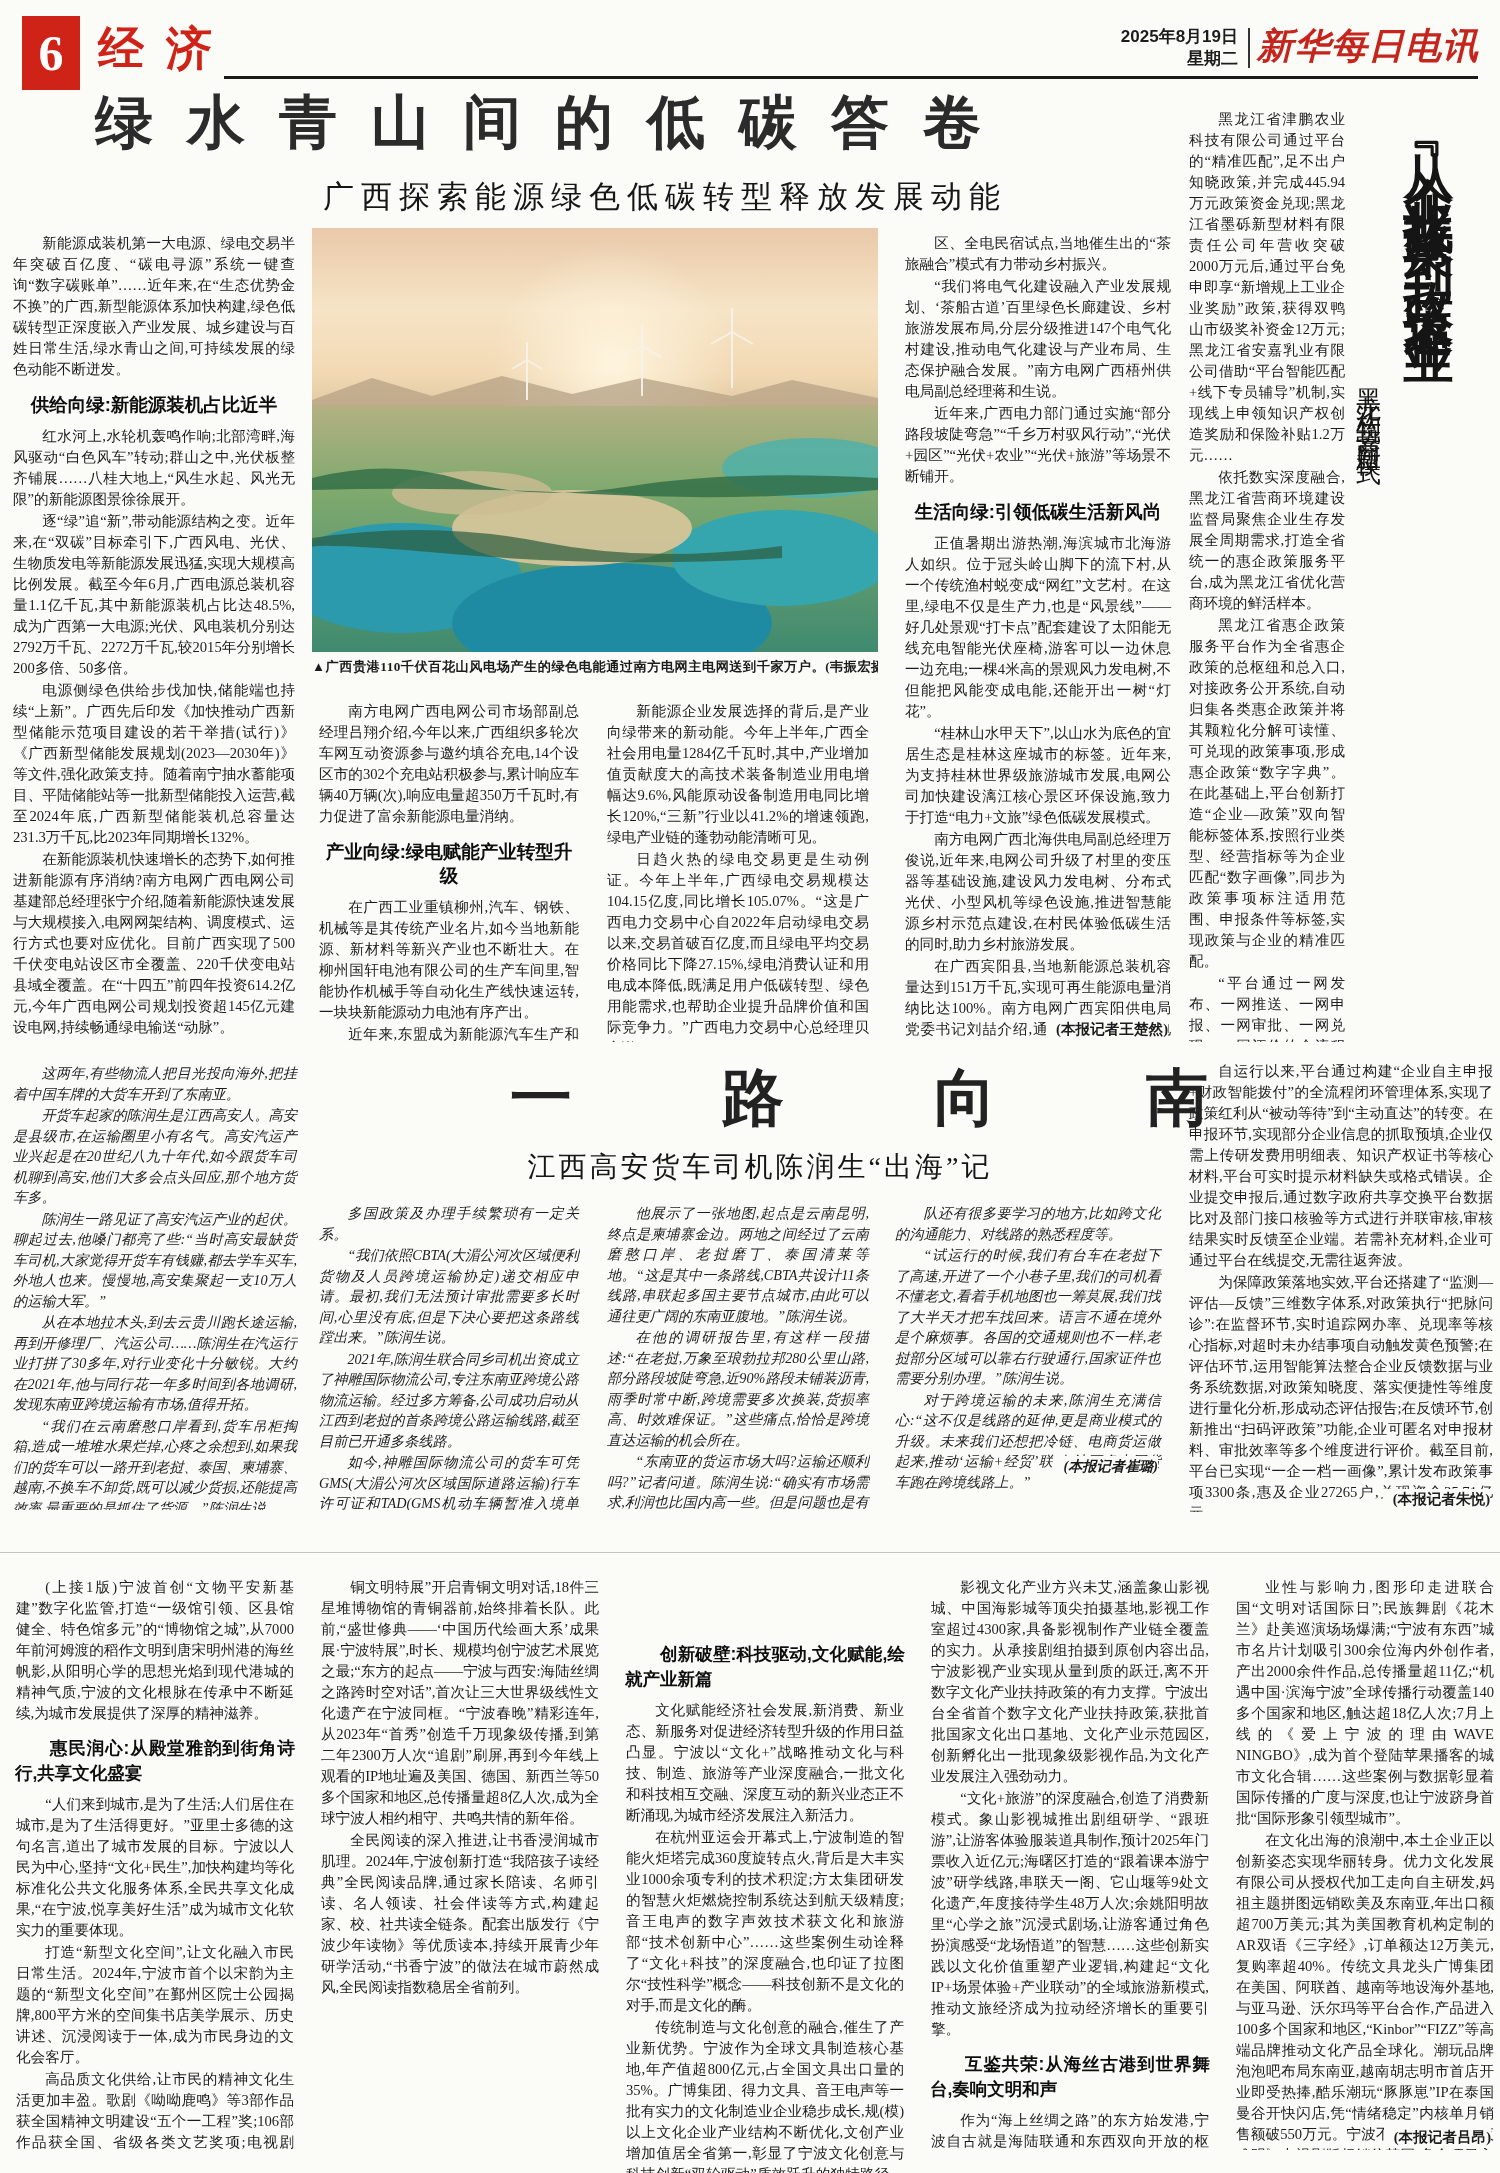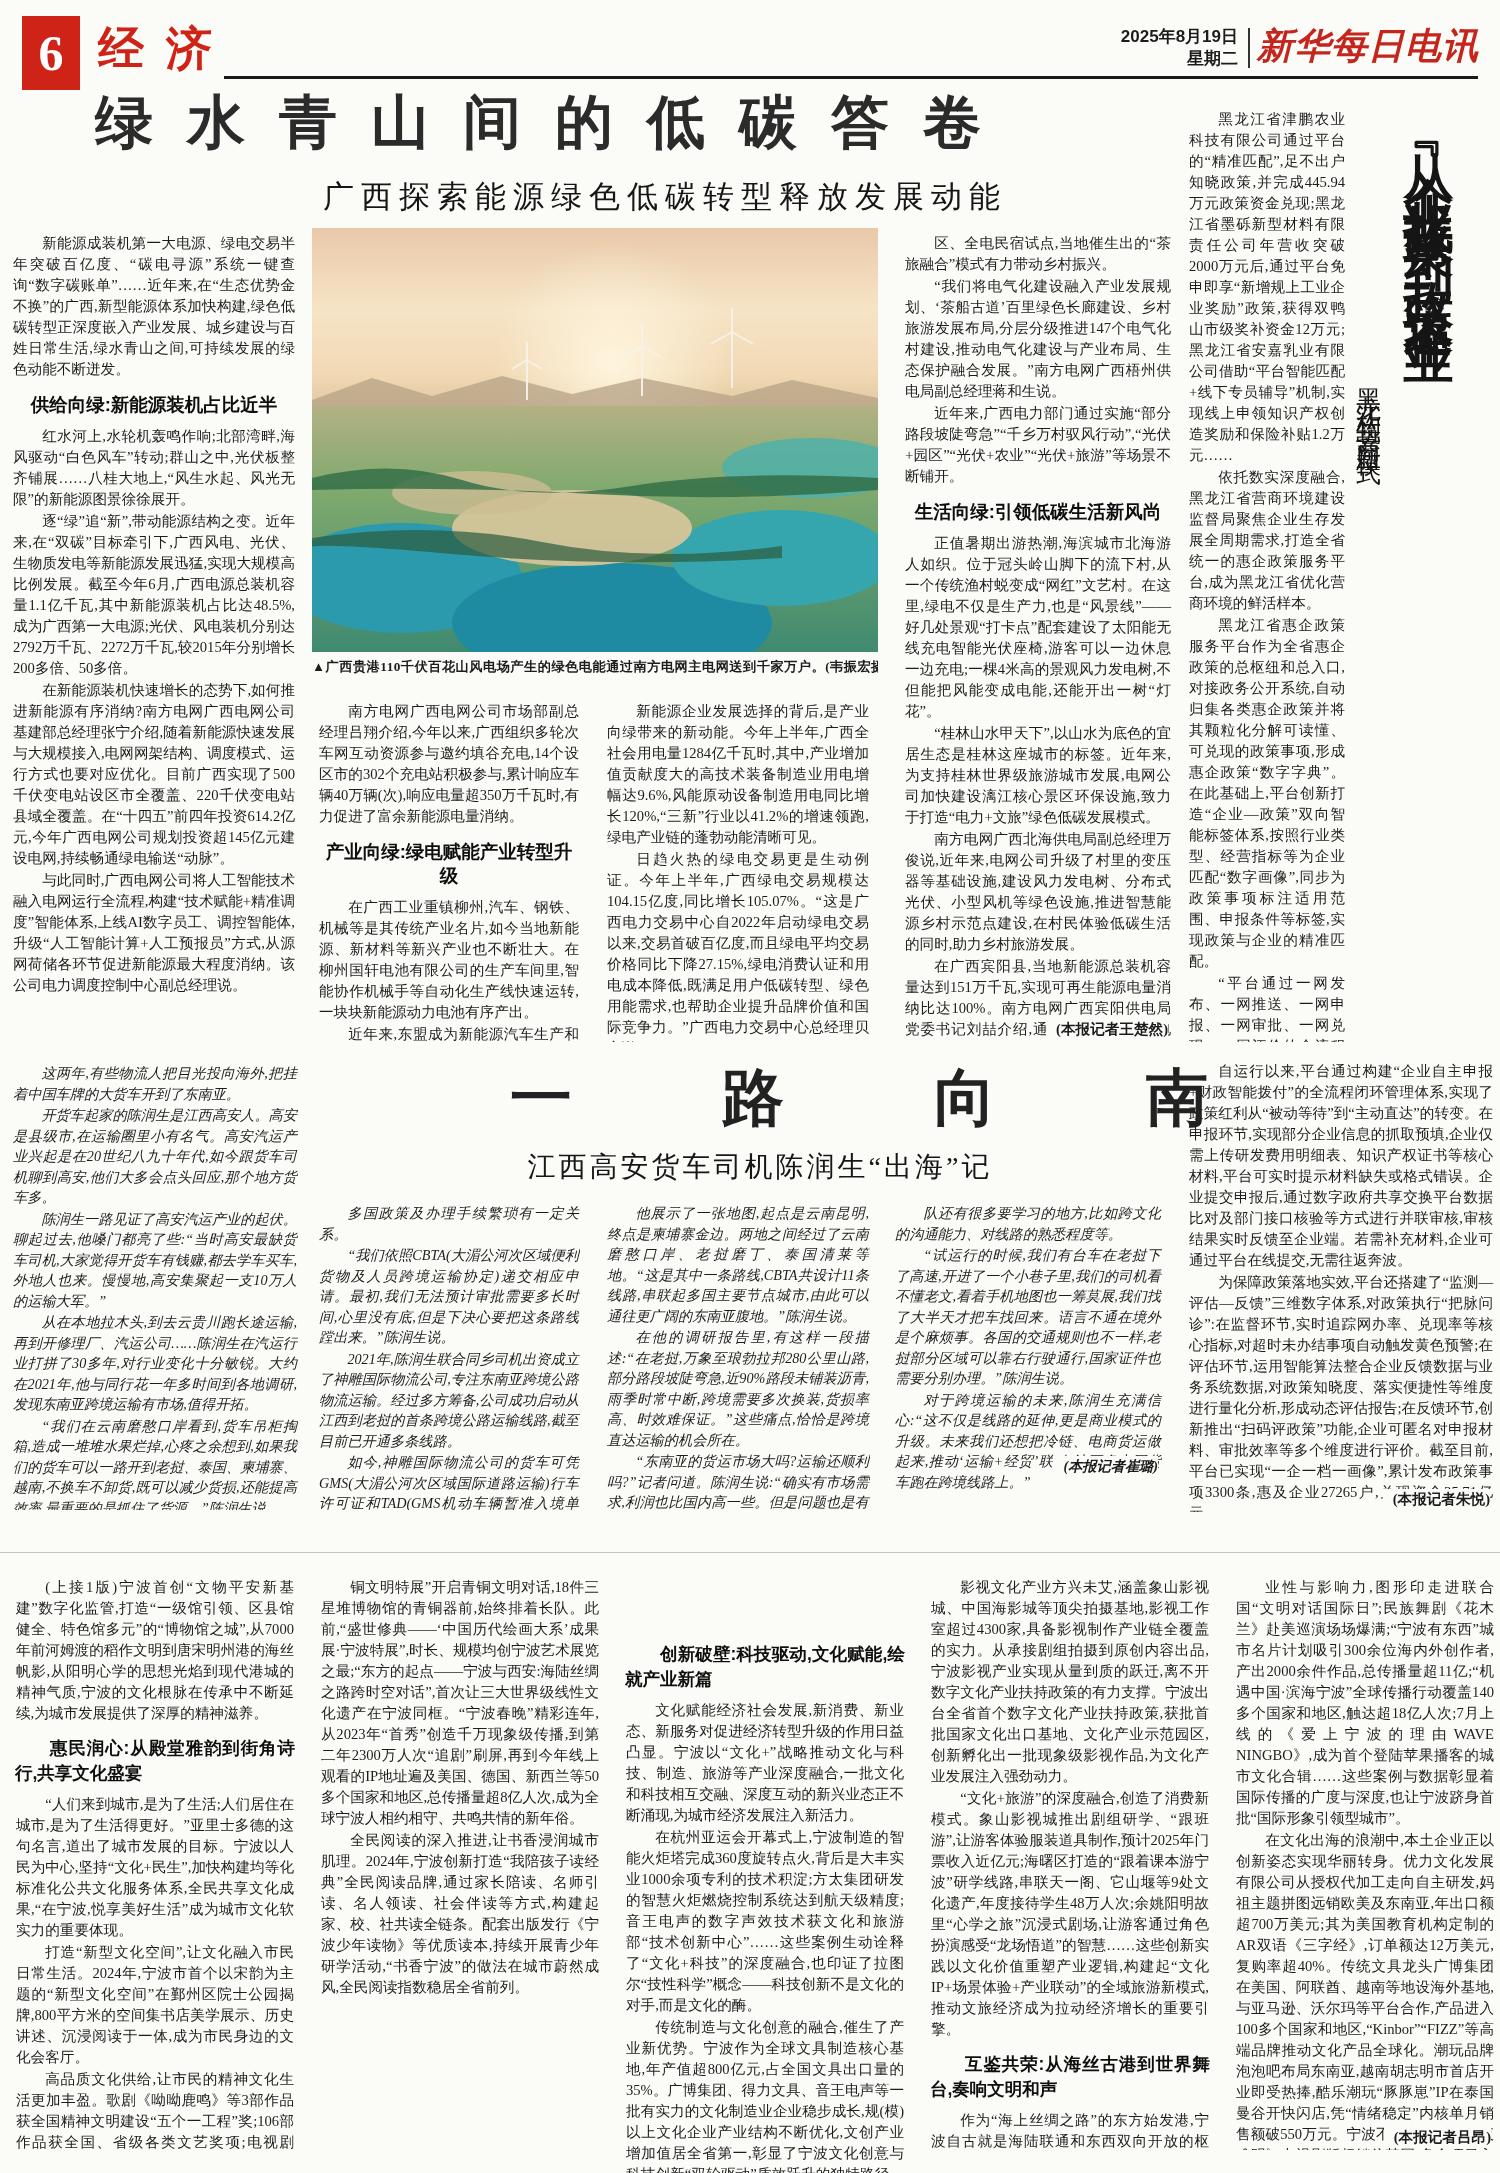--- a/index.html
+++ b/index.html
@@ -66,20 +66,21 @@
   <div class="paper-logo">新华每日电讯</div>
 
   <div class="gx-headline">绿水青山间的低碳答卷</div>
   <div class="gx-subtitle">广西探索能源绿色低碳转型释放发展动能</div>
 
   <div class="col" style="left:12px;top:232px;width:284px;height:808px;">
       <div class="blk p">新能源成装机第一大电源、绿电交易半年突破百亿度、“碳电寻源”系统一键查询“数字碳账单”……近年来,在“生态优势金不换”的广西,新型能源体系加快构建,绿色低碳转型正深度嵌入产业发展、城乡建设与百姓日常生活,绿水青山之间,可持续发展的绿色动能不断迸发。</div>
       <div class="blk h">供给向绿:新能源装机占比近半</div>
       <div class="blk p">红水河上,水轮机轰鸣作响;北部湾畔,海风驱动“白色风车”转动;群山之中,光伏板整齐铺展……八桂大地上,“风生水起、风光无限”的新能源图景徐徐展开。</div>
       <div class="blk p">逐“绿”追“新”,带动能源结构之变。近年来,在“双碳”目标牵引下,广西风电、光伏、生物质发电等新能源发展迅猛,实现大规模高比例发展。截至今年6月,广西电源总装机容量1.1亿千瓦,其中新能源装机占比达48.5%,成为广西第一大电源;光伏、风电装机分别达2792万千瓦、2272万千瓦,较2015年分别增长200多倍、50多倍。</div>
+      <div class="blk p">电源侧绿色供给步伐加快,储能端也持续“上新”。广西先后印发《加快推动广西新型储能示范项目建设的若干举措(试行)》《广西新型储能发展规划(2023—2030年)》等文件,强化政策支持。随着南宁抽水蓄能项目、平陆储能站等一批新型储能投入运营,截至2024年底,广西新型储能装机总容量达231.3万千瓦,比2023年同期增长132%。</div>
       <div class="blk p">在新能源装机快速增长的态势下,如何推进新能源有序消纳?南方电网广西电网公司基建部总经理张宁介绍,随着新能源快速发展与大规模接入,电网网架结构、调度模式、运行方式也要对应优化。目前广西实现了500千伏变电站设区市全覆盖、220千伏变电站县域全覆盖。在“十四五”前四年投资614.2亿元,今年广西电网公司规划投资超145亿元建设电网,持续畅通绿电输送“动脉”。</div>
       <div class="blk p">与此同时,广西电网公司将人工智能技术融入电网运行全流程,构建“技术赋能+精准调度”智能体系,上线AI数字员工、调控智能体,升级“人工智能计算+人工预报员”方式,从源网荷储各环节促进新能源最大程度消纳。该公司电力调度控制中心副总经理说。</div>
     </div>
 
   <div class="photo">
     <svg viewBox="0 0 566 424" preserveAspectRatio="none">
       <defs>
         <linearGradient id="sky" x1="0" y1="0" x2="0" y2="1">
           <stop offset="0" stop-color="#e9c9a9"></stop>
             <stop offset=".45" stop-color="#f6e4c6"></stop>

